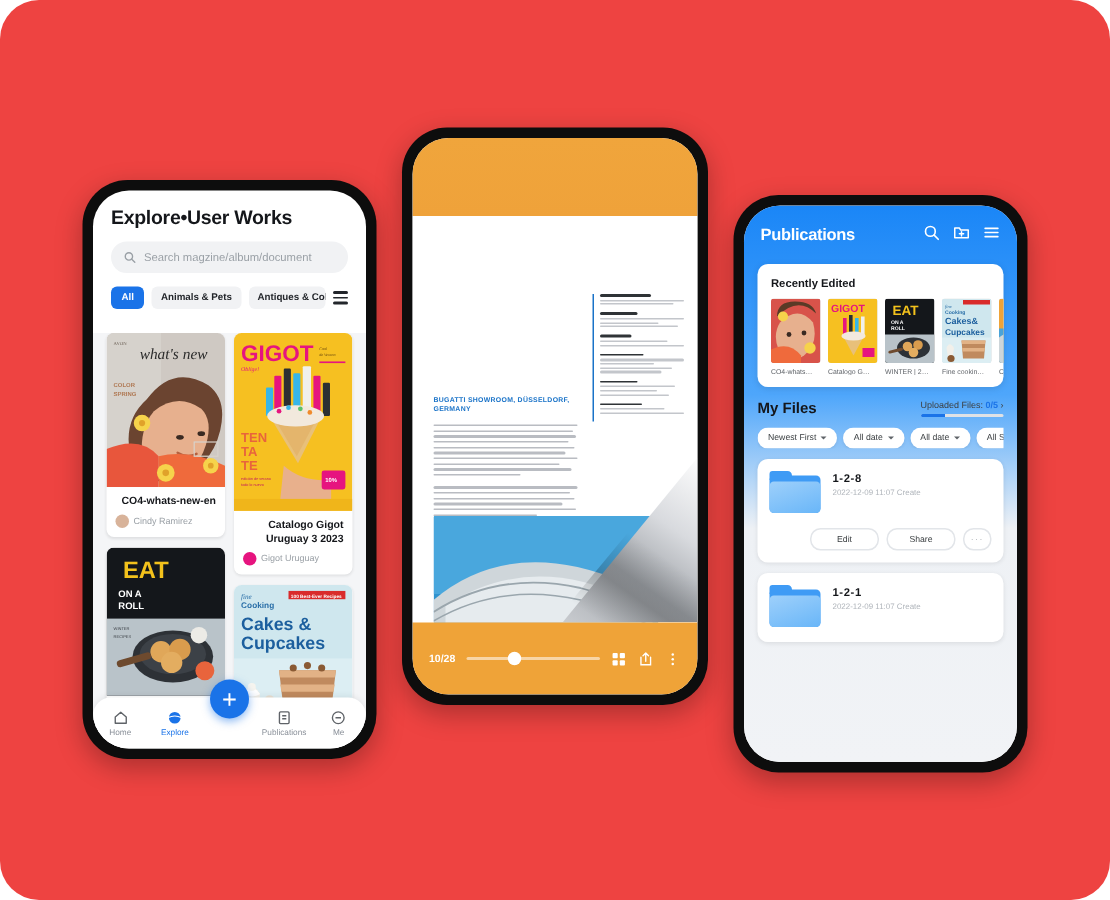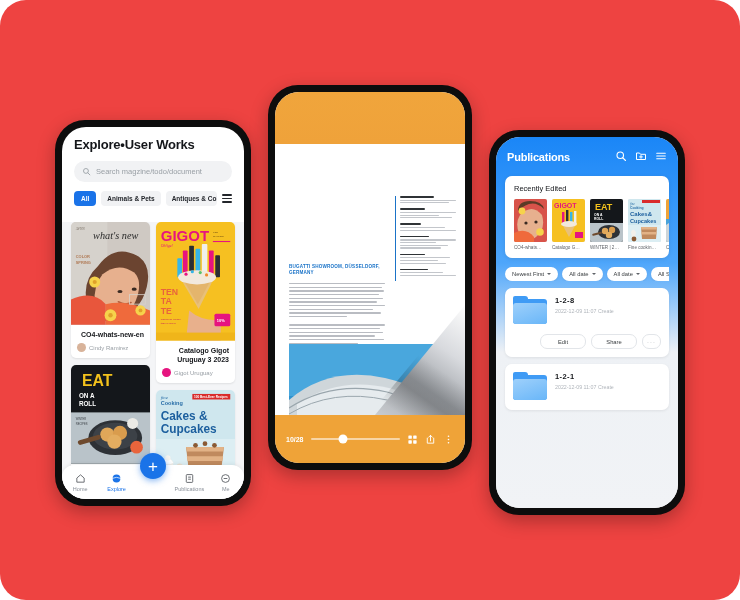--- a/index.html
+++ b/index.html
@@ -87,21 +87,21 @@
         clip-path:polygon(100% 0,100% 100%,0 100%);}
 
   
   #phone3{left:489px;top:130px;width:196px;height:385px;}
   .p3bg{position:absolute;inset:0;background:linear-gradient(180deg,#1a86f7 0%,#4ea6fb 34%,#eef1f5 58%,#f1f3f6 100%);}
   .p3head{position:relative;display:flex;align-items:center;padding:11px 11px 0 11px;gap:8px;}
   .p3title{font-size:11px;font-weight:bold;color:#fff;flex:1;letter-spacing:-.2px;}
   .p3ic{flex:none;}
   .panel{position:relative;margin:10px 9px 0 9px;background:#fff;border-radius:7px;padding:8px 0 8px 0;
          box-shadow:0 1px 4px rgba(0,0,0,.10);}
-  .panel h4{margin:0 0 6px 9px;font-size:7.5px;font-weight:normal;color:#14161a;}
+  .panel h4{margin:0 0 6px 9px;font-size:7.5px;font-weight:bold;color:#14161a;}
   .thumbs{display:flex;gap:5px;padding:0 9px;overflow:hidden;}
   .thumb{width:33px;flex:none;}
   .thumb .tc{width:33px;height:43px;border-radius:2px;overflow:hidden;background:#ddd;}
   .thumb .tn{font-size:4.6px;color:#5f6368;margin-top:3px;white-space:nowrap;overflow:hidden;text-overflow:ellipsis;}
 
   .myfiles{position:relative;margin:9px 9px 0 9px;}
   .mfhead{display:flex;align-items:flex-end;}
   .mftitle{font-size:10px;font-weight:bold;color:#14161a;flex:1;}
   .upl{text-align:right;}
   .uplt{font-size:6px;color:#3c4043;white-space:nowrap;}
@@ -141,21 +141,21 @@
     <div class="screen">
 
       <div class="p1head">
         <div class="p1title">Explore•User Works</div>
 
         <div class="searchbar">
           <svg width="9" height="9" viewBox="0 0 24 24">
             <circle cx="10.5" cy="10.5" r="6.5" fill="none" stroke="#9aa0a6" stroke-width="2.4"></circle>
             <line x1="15.5" y1="15.5" x2="21" y2="21" stroke="#9aa0a6" stroke-width="2.4" stroke-linecap="round"></line>
           </svg>
-          <span class="ph">Search magzine/todo/document</span>
+          <span class="ph">Search magzine/album/document</span>
         </div>
 
         <div class="chiprow">
           <div class="chip active">All</div>
           <div class="chip">Animals &amp; Pets</div>
           <div class="chip clip">Antiques &amp; Collecti</div>
           <div class="hamb">
               <i></i>
               <i></i>
               <i></i>
@@ -583,20 +583,33 @@
                 <rect y="20" width="33" height="23" fill="#4aa3d8"></rect>
                 <path d="M0 26 q14 -10 33 -2 l0 19 l-33 0z" fill="#cdd5d9"></path>
               </svg>
             </div>
             <div class="tn">C…</div>
           </div>
         </div>
       </div>
 
       <div class="myfiles">
+        <div class="mfhead">
+          <div class="mftitle">My Files</div>
+          <div class="upl">
+            <div class="uplt">
+              <span>Uploaded Files:</span>
+              <b>0/5</b>
+              <span>›</span>
+            </div>
+            <div class="uplbar">
+                <i></i>
+              </div>
+          </div>
+        </div>
 
         <div class="filters">
           <div class="fchip">
             <span>Newest First</span>
             <span class="caret"></span>
           </div>
           <div class="fchip">
             <span>All date</span>
             <span class="caret"></span>
           </div>

